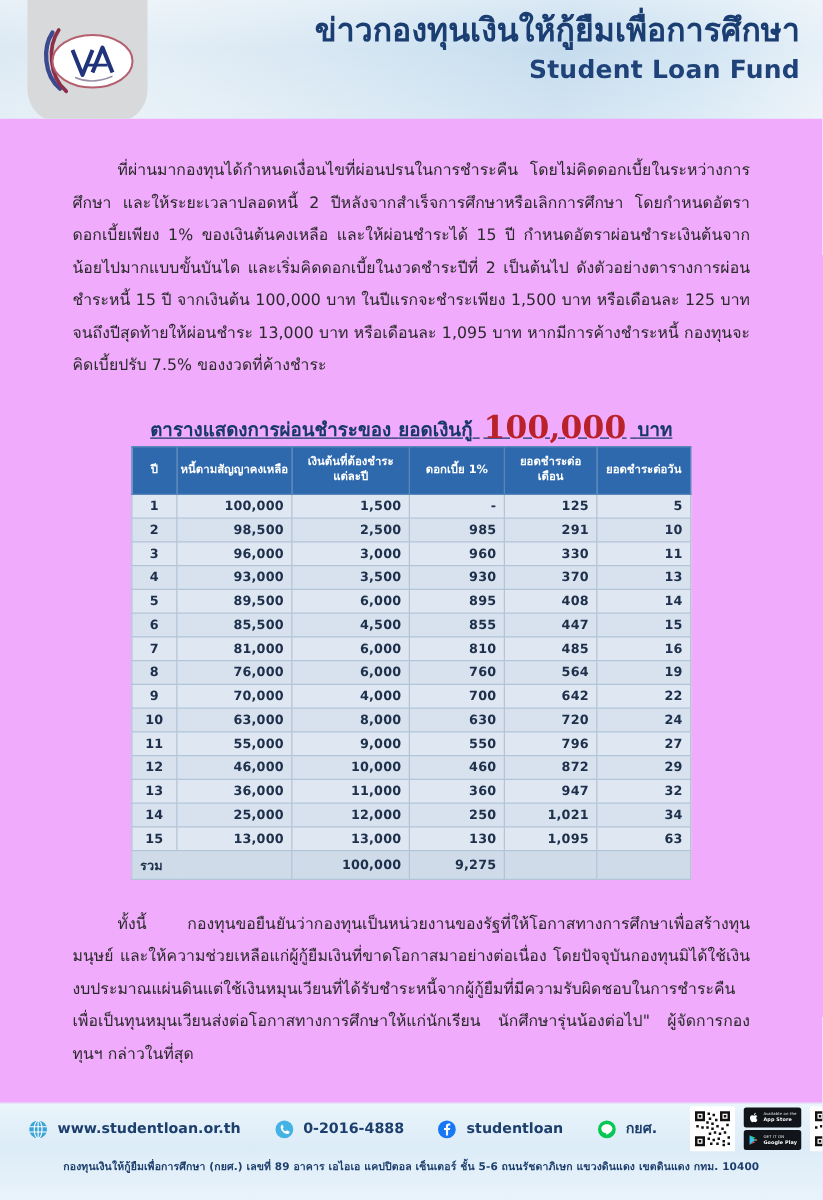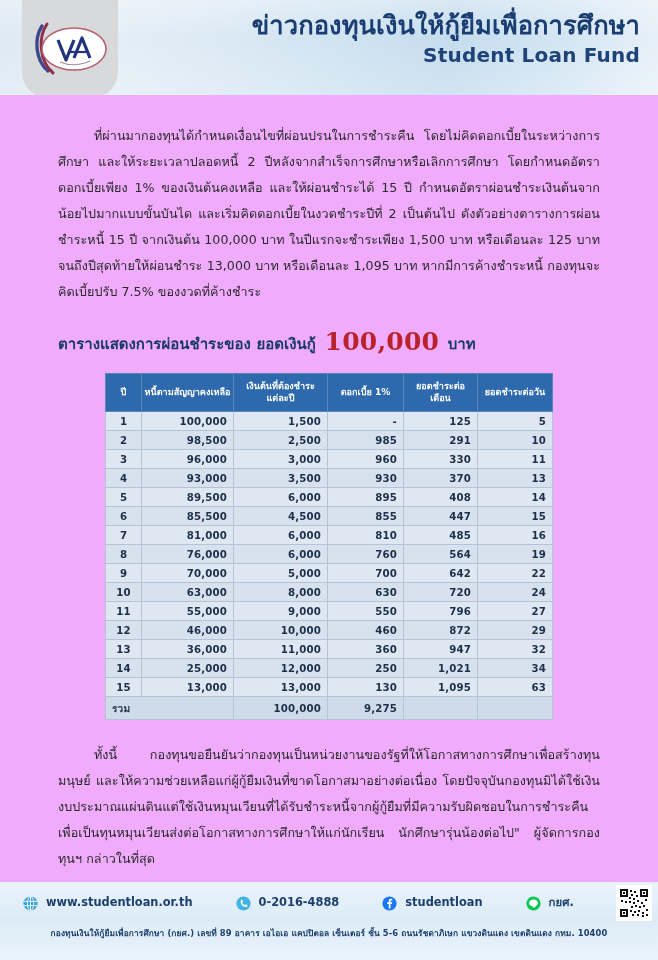--- a/index.html
+++ b/index.html
@@ -100,27 +100,28 @@
     text-justify: inter-word;
     letter-spacing: .05px;
   }
   .para.first { margin-top: 28px; text-indent: 36px; }
   .para.last  { margin-top: 22px; text-indent: 36px; }
 
   
   .table-block { margin-top: 22px; }
 
   .table-title {
-    text-align: left;
+    text-align: center;
     color: #17386b;
     font-size: 16.5px;
     font-weight: 700;
     line-height: 1.2;
     white-space: nowrap;
-    margin-bottom: 16px;
+    margin-bottom: 0;
+    text-decoration: underline;
   }
   .table-title .amount {
     color: #b9222a;
     font-size: 25px;
     font-weight: 700;
     font-family: "DejaVu Serif", "Liberation Serif", serif;
     letter-spacing: .2px;
     vertical-align: -1px;
     padding: 0 3px;
   }
@@ -192,21 +193,21 @@
     height: 78px;
     background: linear-gradient(180deg, #eaf4fb 0%, #dcecf7 45%, #e9f3fb 100%);
     border-top: 1px solid #e3eef6;
   }
 
   .footer-row {
     display: flex;
     align-items: center;
     height: 40px;
     padding: 0 12px 0 22px;
-    gap: 16px;
+    gap: 0px;
   }
 
   .contact {
     display: flex;
     align-items: center;
     gap: 7px;
     color: #1d3f6e;
     font-size: 11.4px;
     font-weight: 600;
     white-space: nowrap;
@@ -367,21 +368,21 @@
               <td class="c-year">8</td>
               <td class="c-debt">76,000</td>
               <td class="c-principal">6,000</td>
               <td class="c-interest">760</td>
               <td class="c-monthly">564</td>
               <td class="c-daily">19</td>
             </tr>
             <tr>
               <td class="c-year">9</td>
               <td class="c-debt">70,000</td>
-              <td class="c-principal">5,000</td>
+              <td class="c-principal">4,000</td>
               <td class="c-interest">700</td>
               <td class="c-monthly">642</td>
               <td class="c-daily">22</td>
             </tr>
             <tr>
               <td class="c-year">10</td>
               <td class="c-debt">63,000</td>
               <td class="c-principal">8,000</td>
               <td class="c-interest">630</td>
               <td class="c-monthly">720</td>

